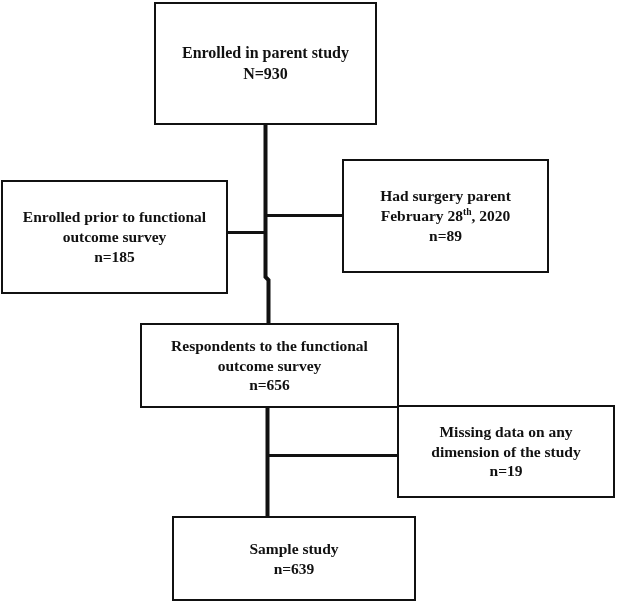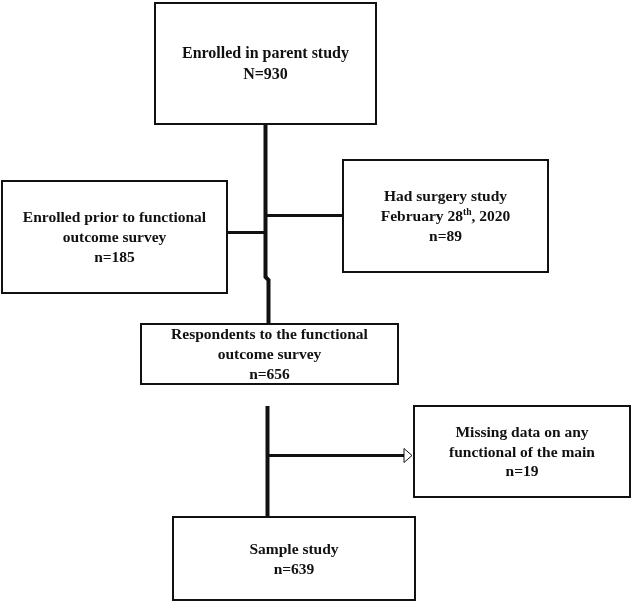--- a/index.html
+++ b/index.html
@@ -41,22 +41,22 @@
   }
   sup.ordinal {
     font-size: 0.62em;
     vertical-align: super;
     line-height: 0;
   }
   
   #node-enrolled-parent   { left: 154px; top: 2px;   width: 223px; height: 123px; }
   #node-enrolled-prior    { left: 1px;   top: 172px; width: 227px; height: 114px; margin-top: 8px; }
   #node-surgery-after     { left: 342px; top: 159px; width: 207px; height: 114px; }
-  #node-respondents       { left: 140px; top: 323px; width: 259px; height: 62px;  }
-  #node-missing-data      { left: 413px; top: 405px; width: 218px; height: 93px;  }
+  #node-respondents       { left: 140px; top: 323px; width: 259px; height: 85px;  }
+  #node-missing-data      { left: 397px; top: 405px; width: 218px; height: 93px;  }
   #node-sample-size       { left: 172px; top: 516px; width: 244px; height: 85px;  }
 
   #node-enrolled-parent   { font-size: 16px; }
 
   svg.connectors {
     position: absolute;
     left: 0;
     top: 0;
     width: 634px;
     height: 605px;
@@ -92,34 +92,34 @@
     <span class="line">N=930</span>
   </div>
 
   <div class="node" id="node-enrolled-prior">
     <span class="line">Enrolled prior to functional</span>
     <span class="line">outcome survey</span>
     <span class="line">n=185</span>
   </div>
 
   <div class="node" id="node-surgery-after">
-    <span class="line">Had surgery study</span>
+    <span class="line">Had surgery parent</span>
     <span class="line"><span>February 28</span><sup class="ordinal">th</sup><span>, 2020</span></span>
     <span class="line">n=89</span>
   </div>
 
   <div class="node" id="node-respondents">
     <span class="line">Respondents to the functional</span>
     <span class="line">outcome survey</span>
     <span class="line">n=656</span>
   </div>
 
   <div class="node" id="node-missing-data">
     <span class="line">Missing data on any</span>
-    <span class="line">functional of the main</span>
+    <span class="line">dimension of the study</span>
     <span class="line">n=19</span>
   </div>
 
   <div class="node" id="node-sample-size">
     <span class="line">Sample study</span>
     <span class="line">n=639</span>
   </div>
 
 </div>
 

